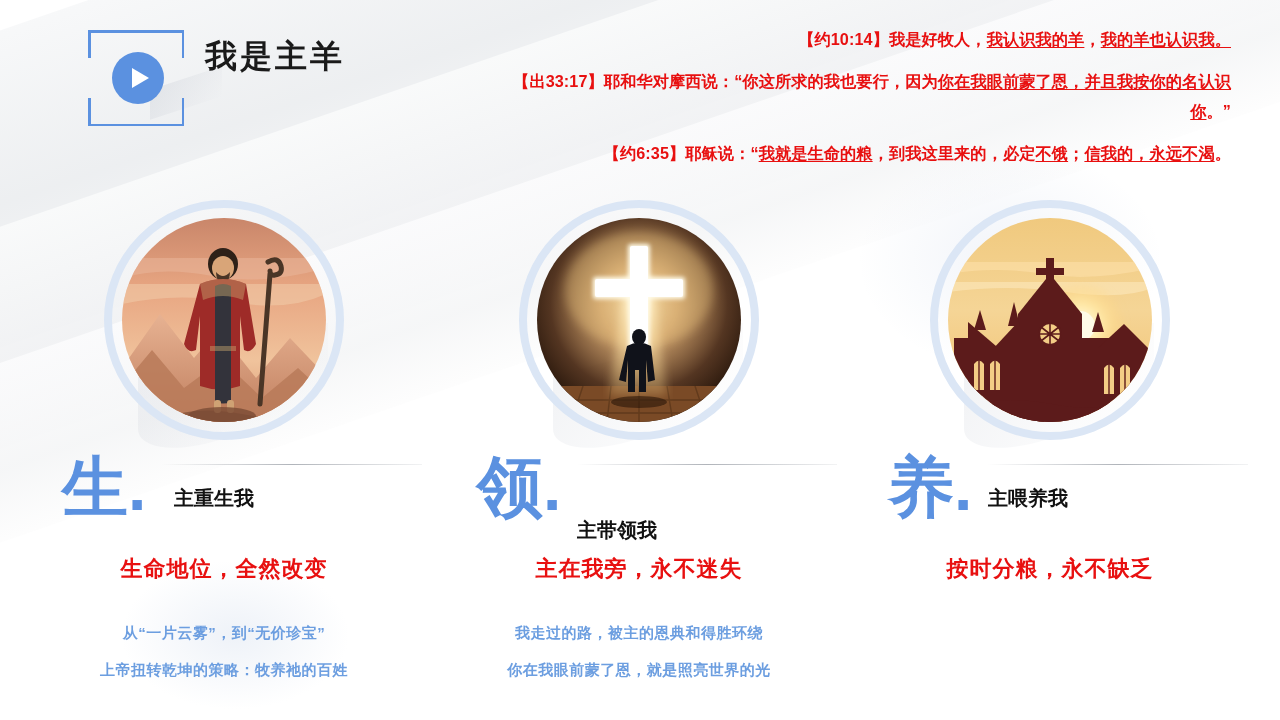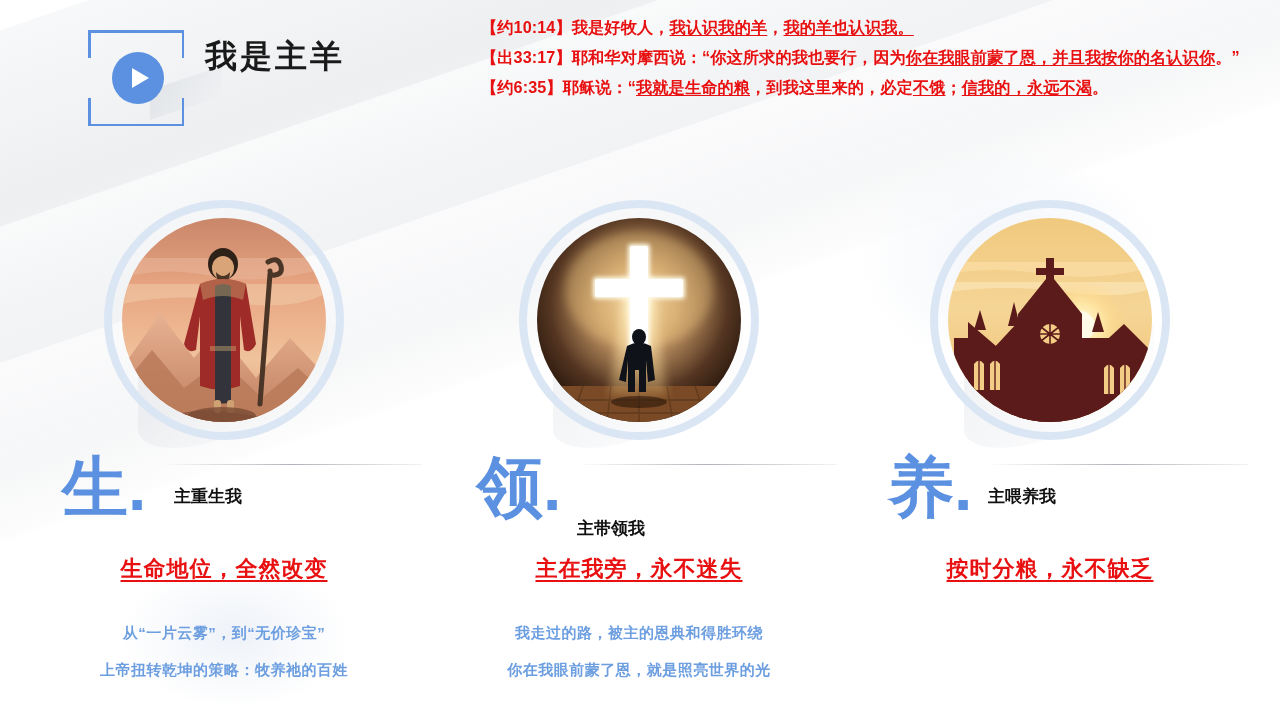--- a/index.html
+++ b/index.html
@@ -70,21 +70,21 @@
     font-size:32px;font-weight:bold;color:#1a1a1a;letter-spacing:3px;
     line-height:1;white-space:nowrap;
   }
 
   
   .scripture{
     position:absolute;left:481px;top:12px;width:762px;
     color:#e81010;font-size:16.2px;font-weight:bold;line-height:30px;
     letter-spacing:.1px;
   }
-  .scripture p{margin:0;}
+  .scripture p{margin:12px;text-align:right;}
   .scripture u{text-decoration:underline;text-underline-offset:2px;}
 
   
   .cols{position:absolute;left:0;top:196px;width:1280px;height:524px;}
   .col{position:absolute;top:0;width:420px;height:524px;}
   .col.c1{left:14px;}
   .col.c2{left:429px;}
   .col.c3{left:840px;}
 
   .circle-wrap{
@@ -114,31 +114,31 @@
     background:linear-gradient(90deg,rgba(170,175,182,0),rgba(150,155,163,.75),rgba(170,175,182,.15));
   }
   .big-char{
     position:absolute;left:48px;top:-4px;
     font-size:66px;font-weight:bold;color:#5b91e0;line-height:1;
     letter-spacing:0;
   }
   .big-char .dot{font-size:66px;}
   .sub-head{
     position:absolute;left:0;top:30px;width:420px;
-    font-size:17px;font-weight:bold;color:#111;line-height:1;
+    font-size:20px;font-weight:bold;color:#111;line-height:1;
     white-space:nowrap;
   }
   .col.c1 .sub-head{left:160px;}
   .col.c2 .sub-head{left:148px;margin-top:32px;}
   .col.c3 .sub-head{left:148px;}
 
   .red-line{
     position:absolute;left:0;top:358px;width:420px;text-align:center;
     font-size:22px;font-weight:bold;color:#e81010;
-    text-decoration:underline;text-underline-offset:4px;
+    text-underline-offset:4px;
     letter-spacing:1px;
   }
   .blue-block{
     position:absolute;left:0;top:418px;width:420px;text-align:center;
     color:#6c9ee0;font-size:15px;font-weight:bold;line-height:37px;
     letter-spacing:.5px;
   }
   .blue-block div{white-space:nowrap;}
 </style>
 </head>

